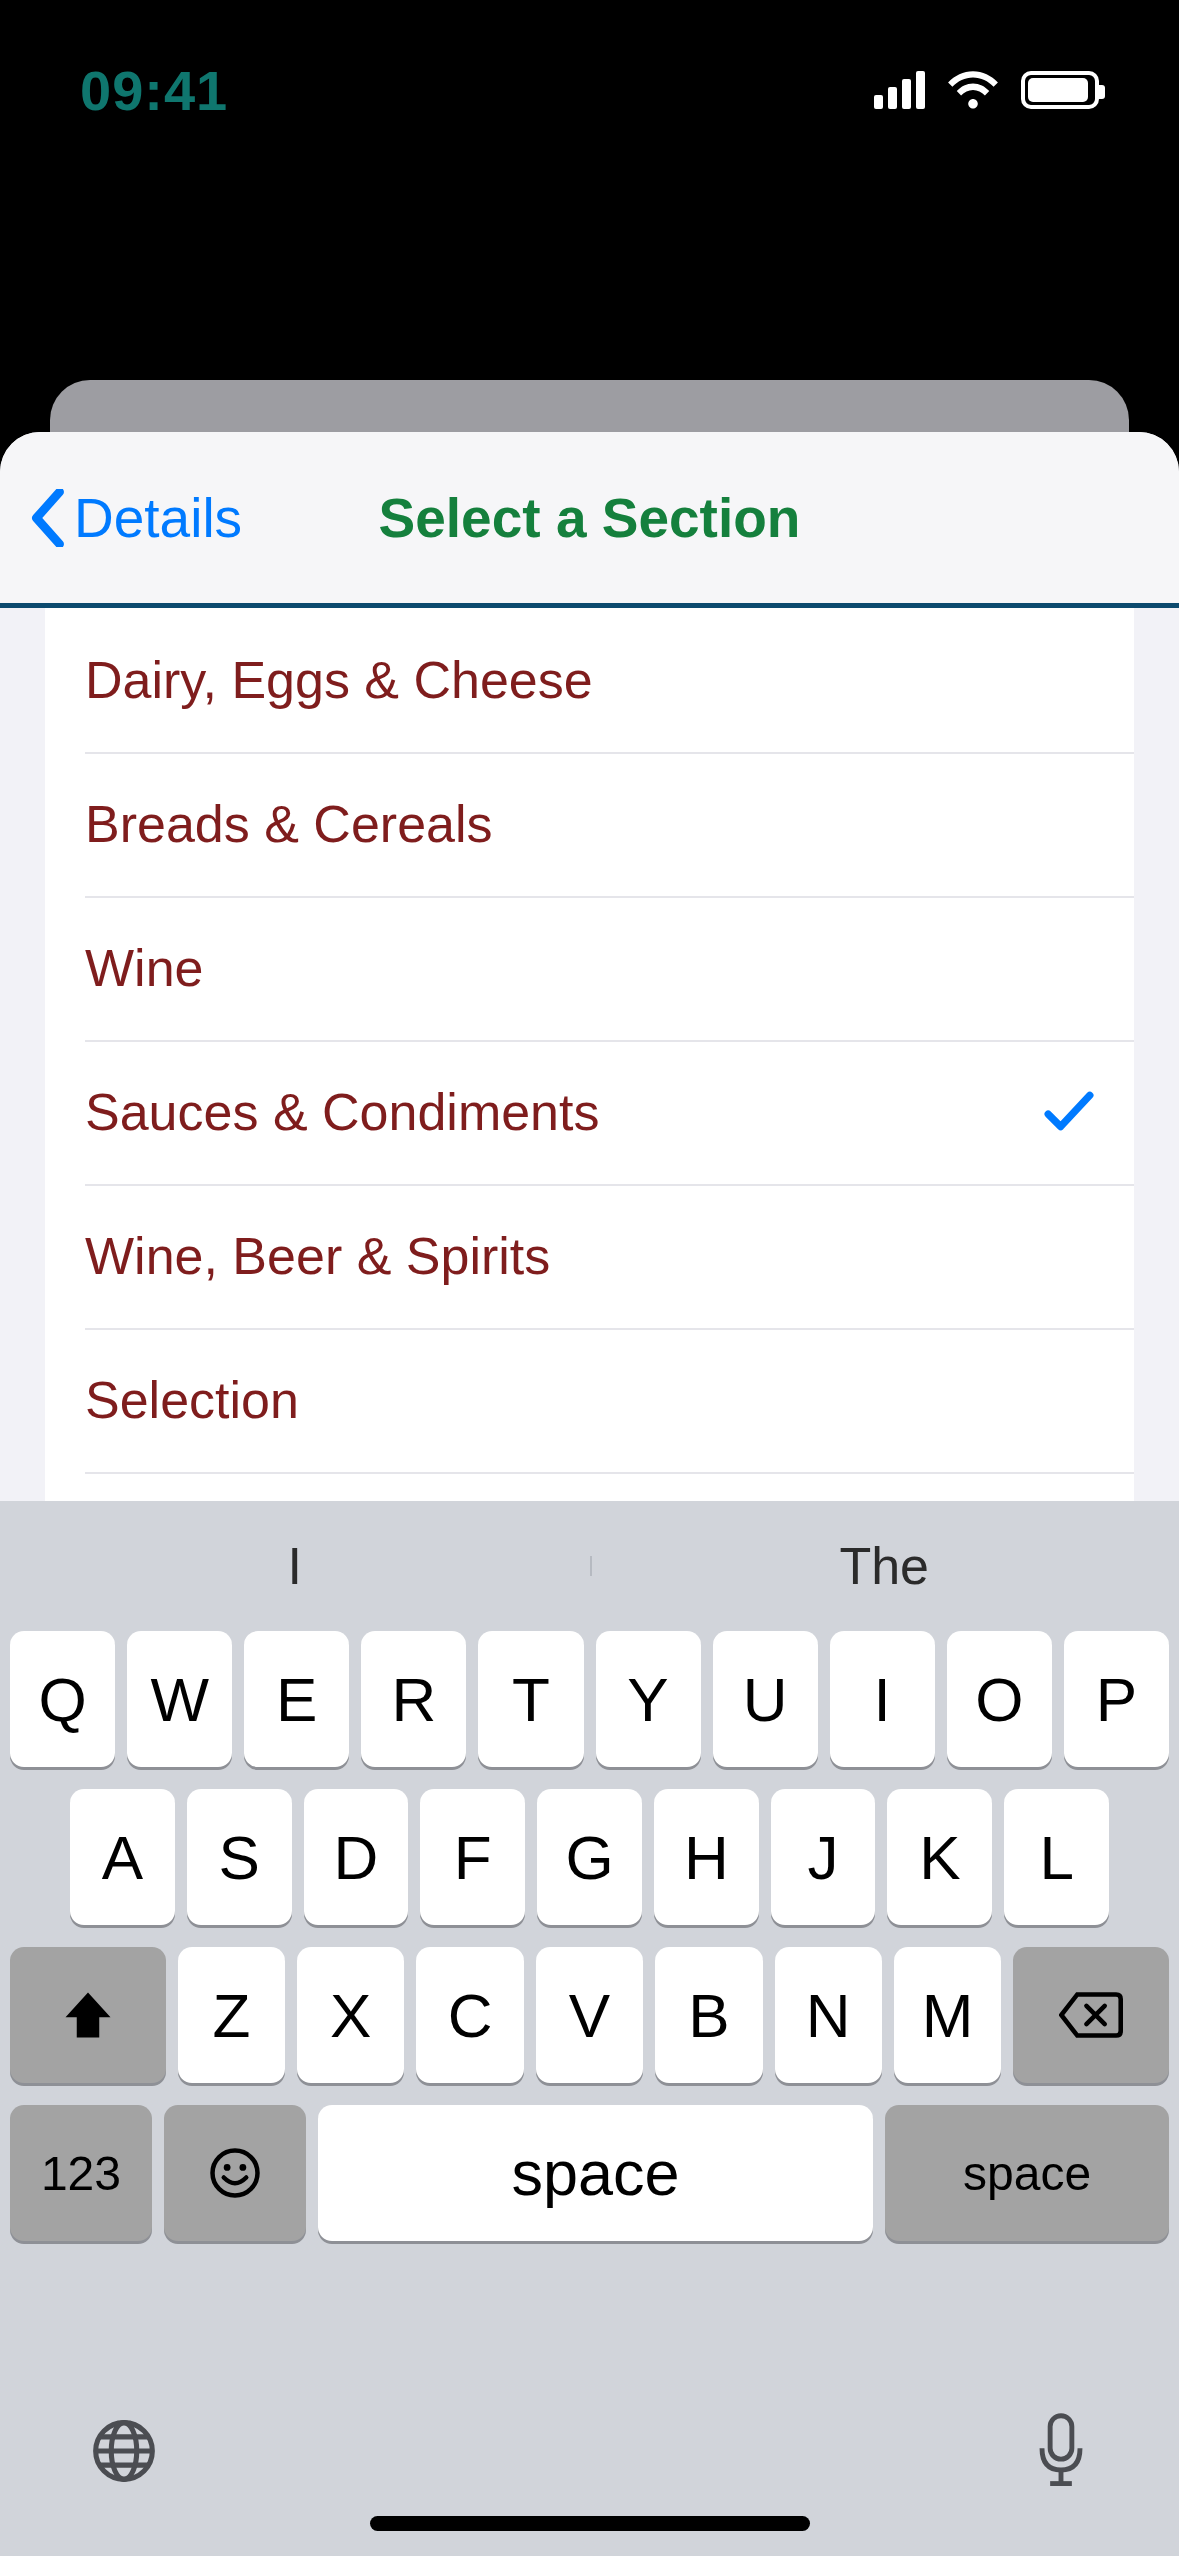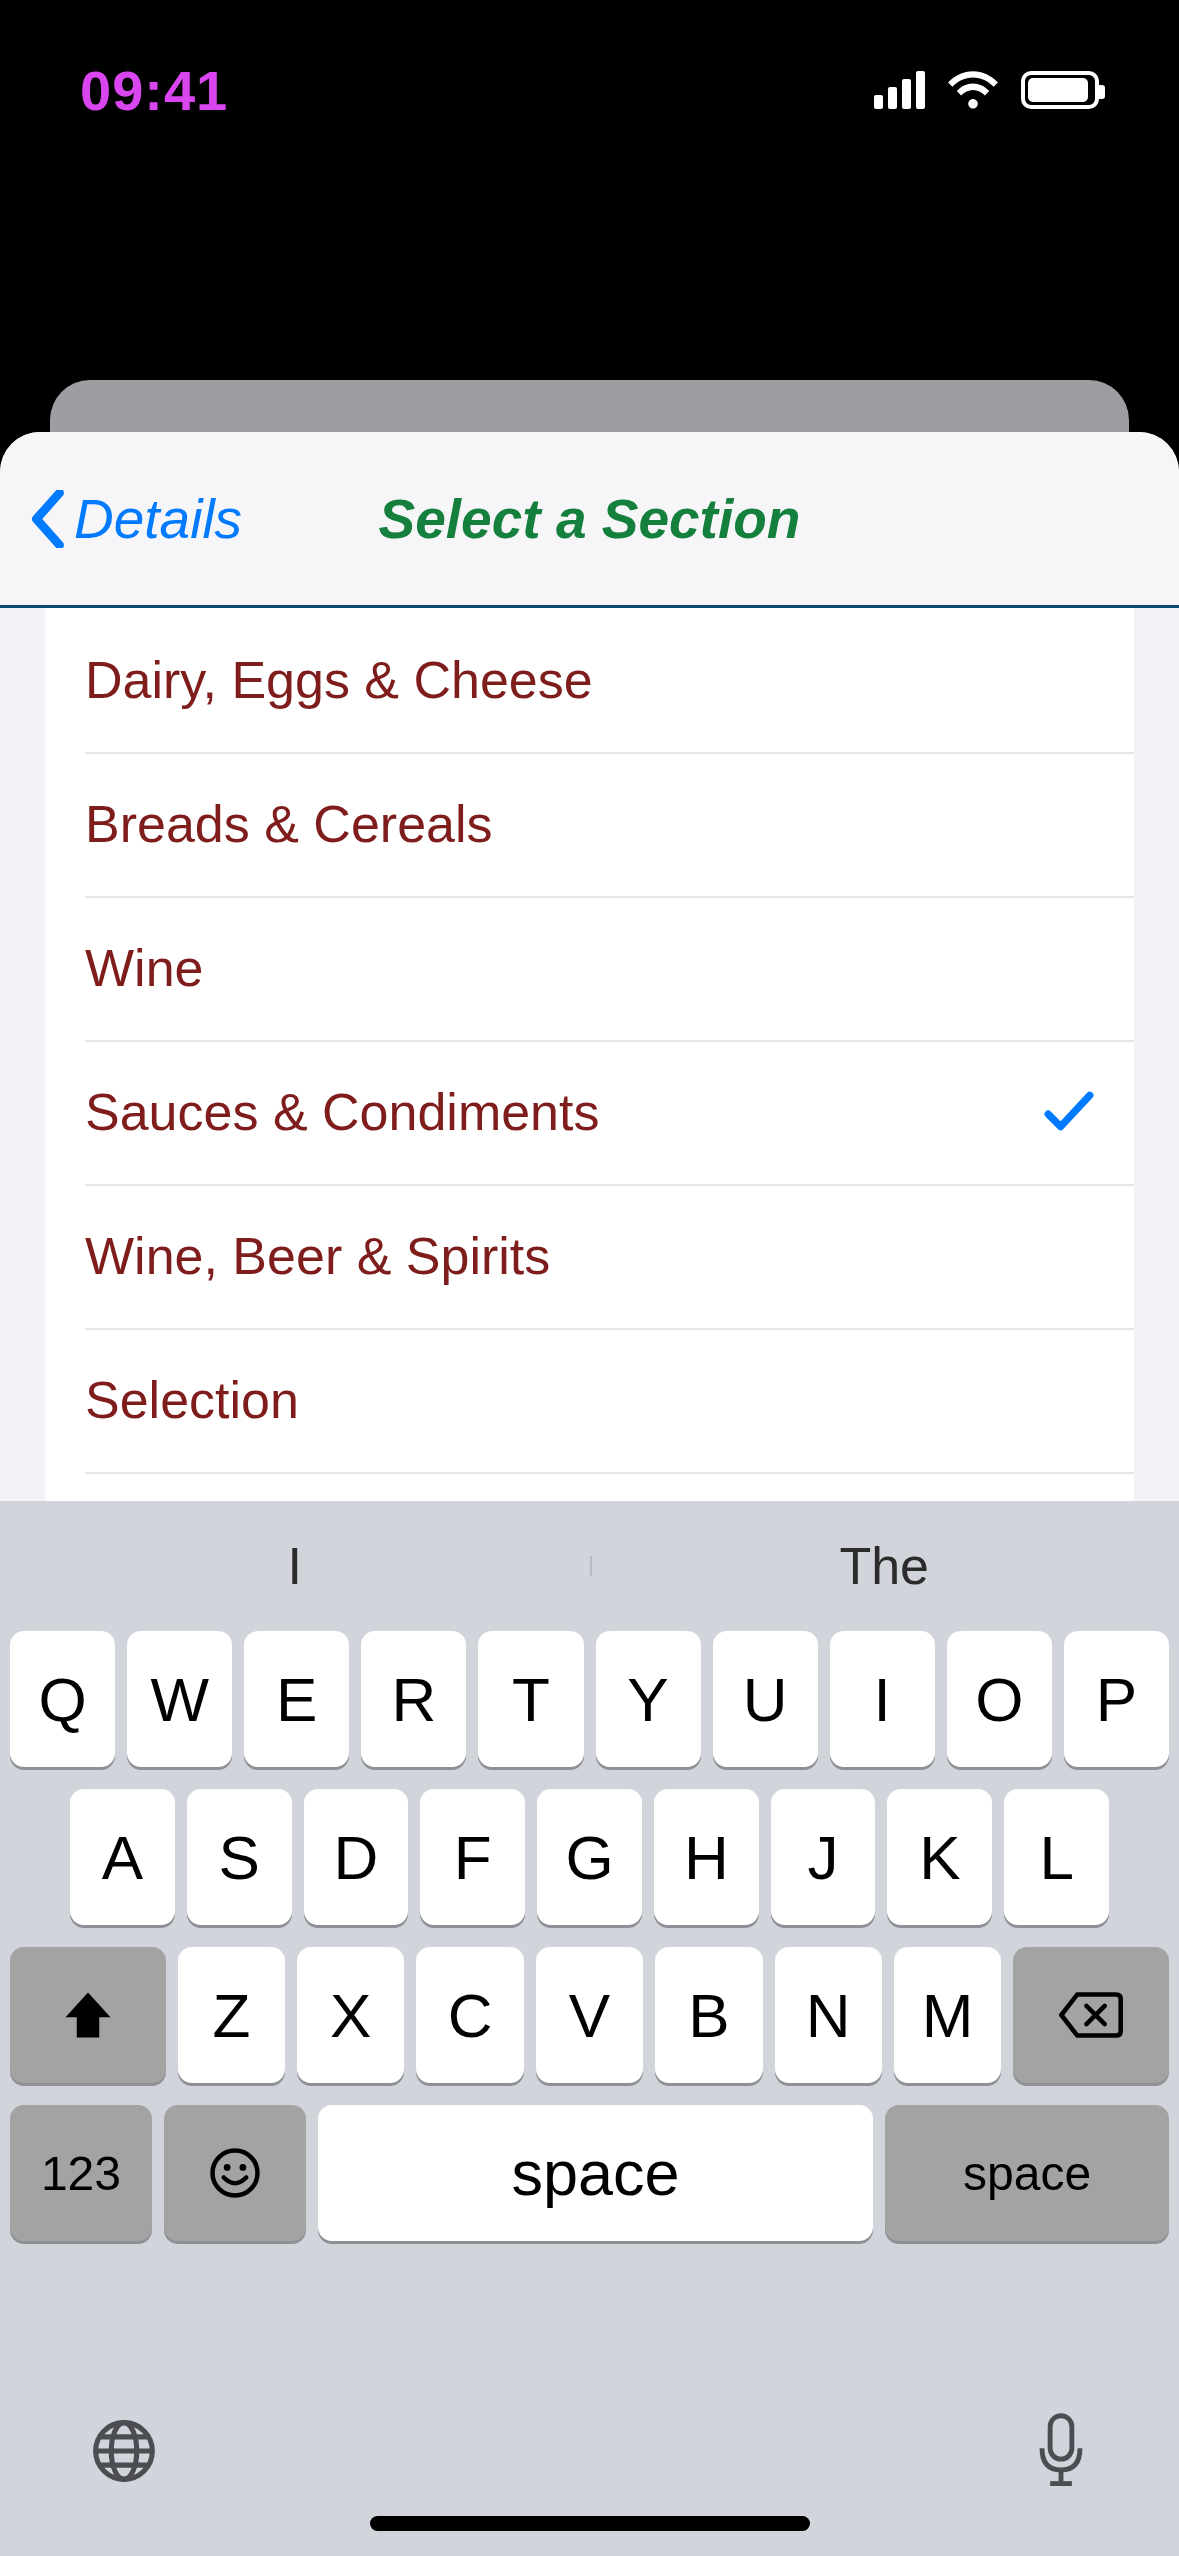--- a/index.html
+++ b/index.html
@@ -12,21 +12,21 @@
 
   
   .statusbar {
     position: absolute;
     top: 0; left: 0; right: 0;
     height: 180px;
     display: flex;
     align-items: center;
     justify-content: space-between;
     padding: 0 80px 0 80px;
-    color: #d946ef;
+    color: #0f766e;
   }
   .statusbar .time {
     font-size: 56px;
     font-weight: 600;
     letter-spacing: 1px;
   }
   .statusbar .right {
     display: flex;
     align-items: center;
     gap: 22px;
@@ -87,23 +87,22 @@
     border-radius: 40px 40px 0 0;
     overflow: hidden;
   }
 
   .navbar {
     height: 176px;
     display: flex;
     align-items: center;
     justify-content: center;
     background: #f6f6f8;
-    border-bottom: 3px solid #0c4a6e;
-    position: relative;
-    font-style: italic;
+    border-bottom: 5px solid #0c4a6e;
+    position: relative;
   }
   .navbar .title {
     font-size: 55px;
     font-weight: 600;
     color: #15803d;
   }
   .navbar .back {
     position: absolute;
     left: 30px;
     top: 0; bottom: 0;

